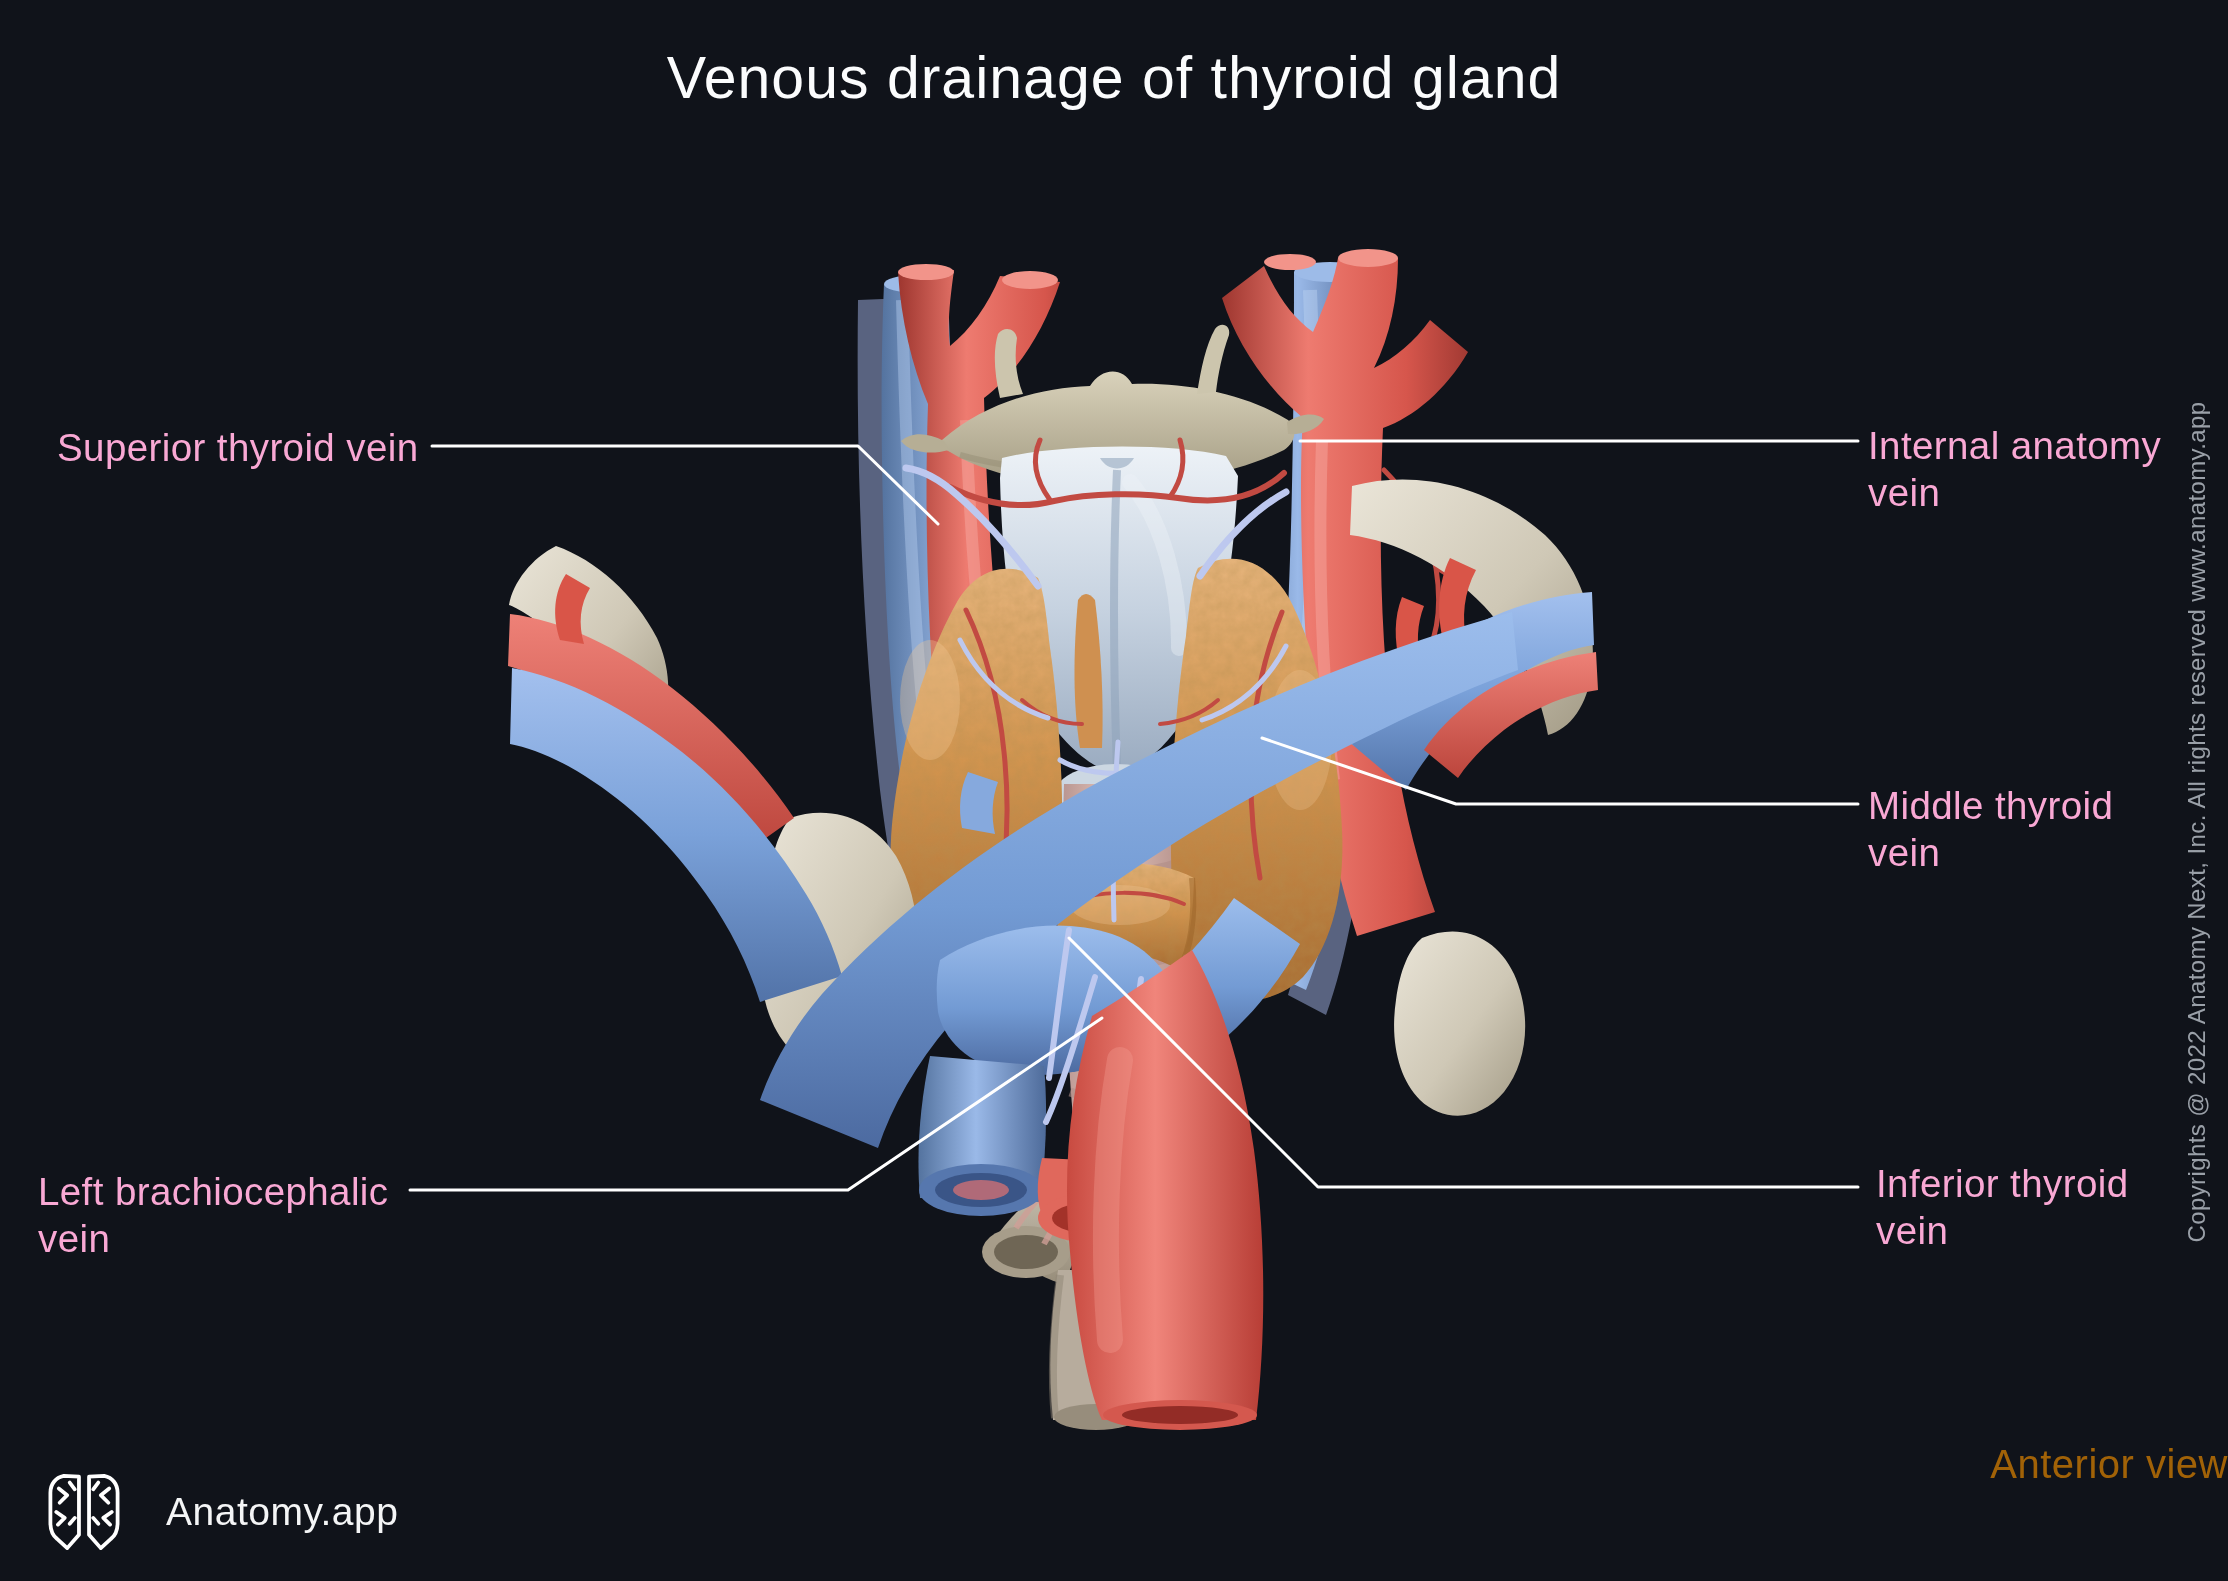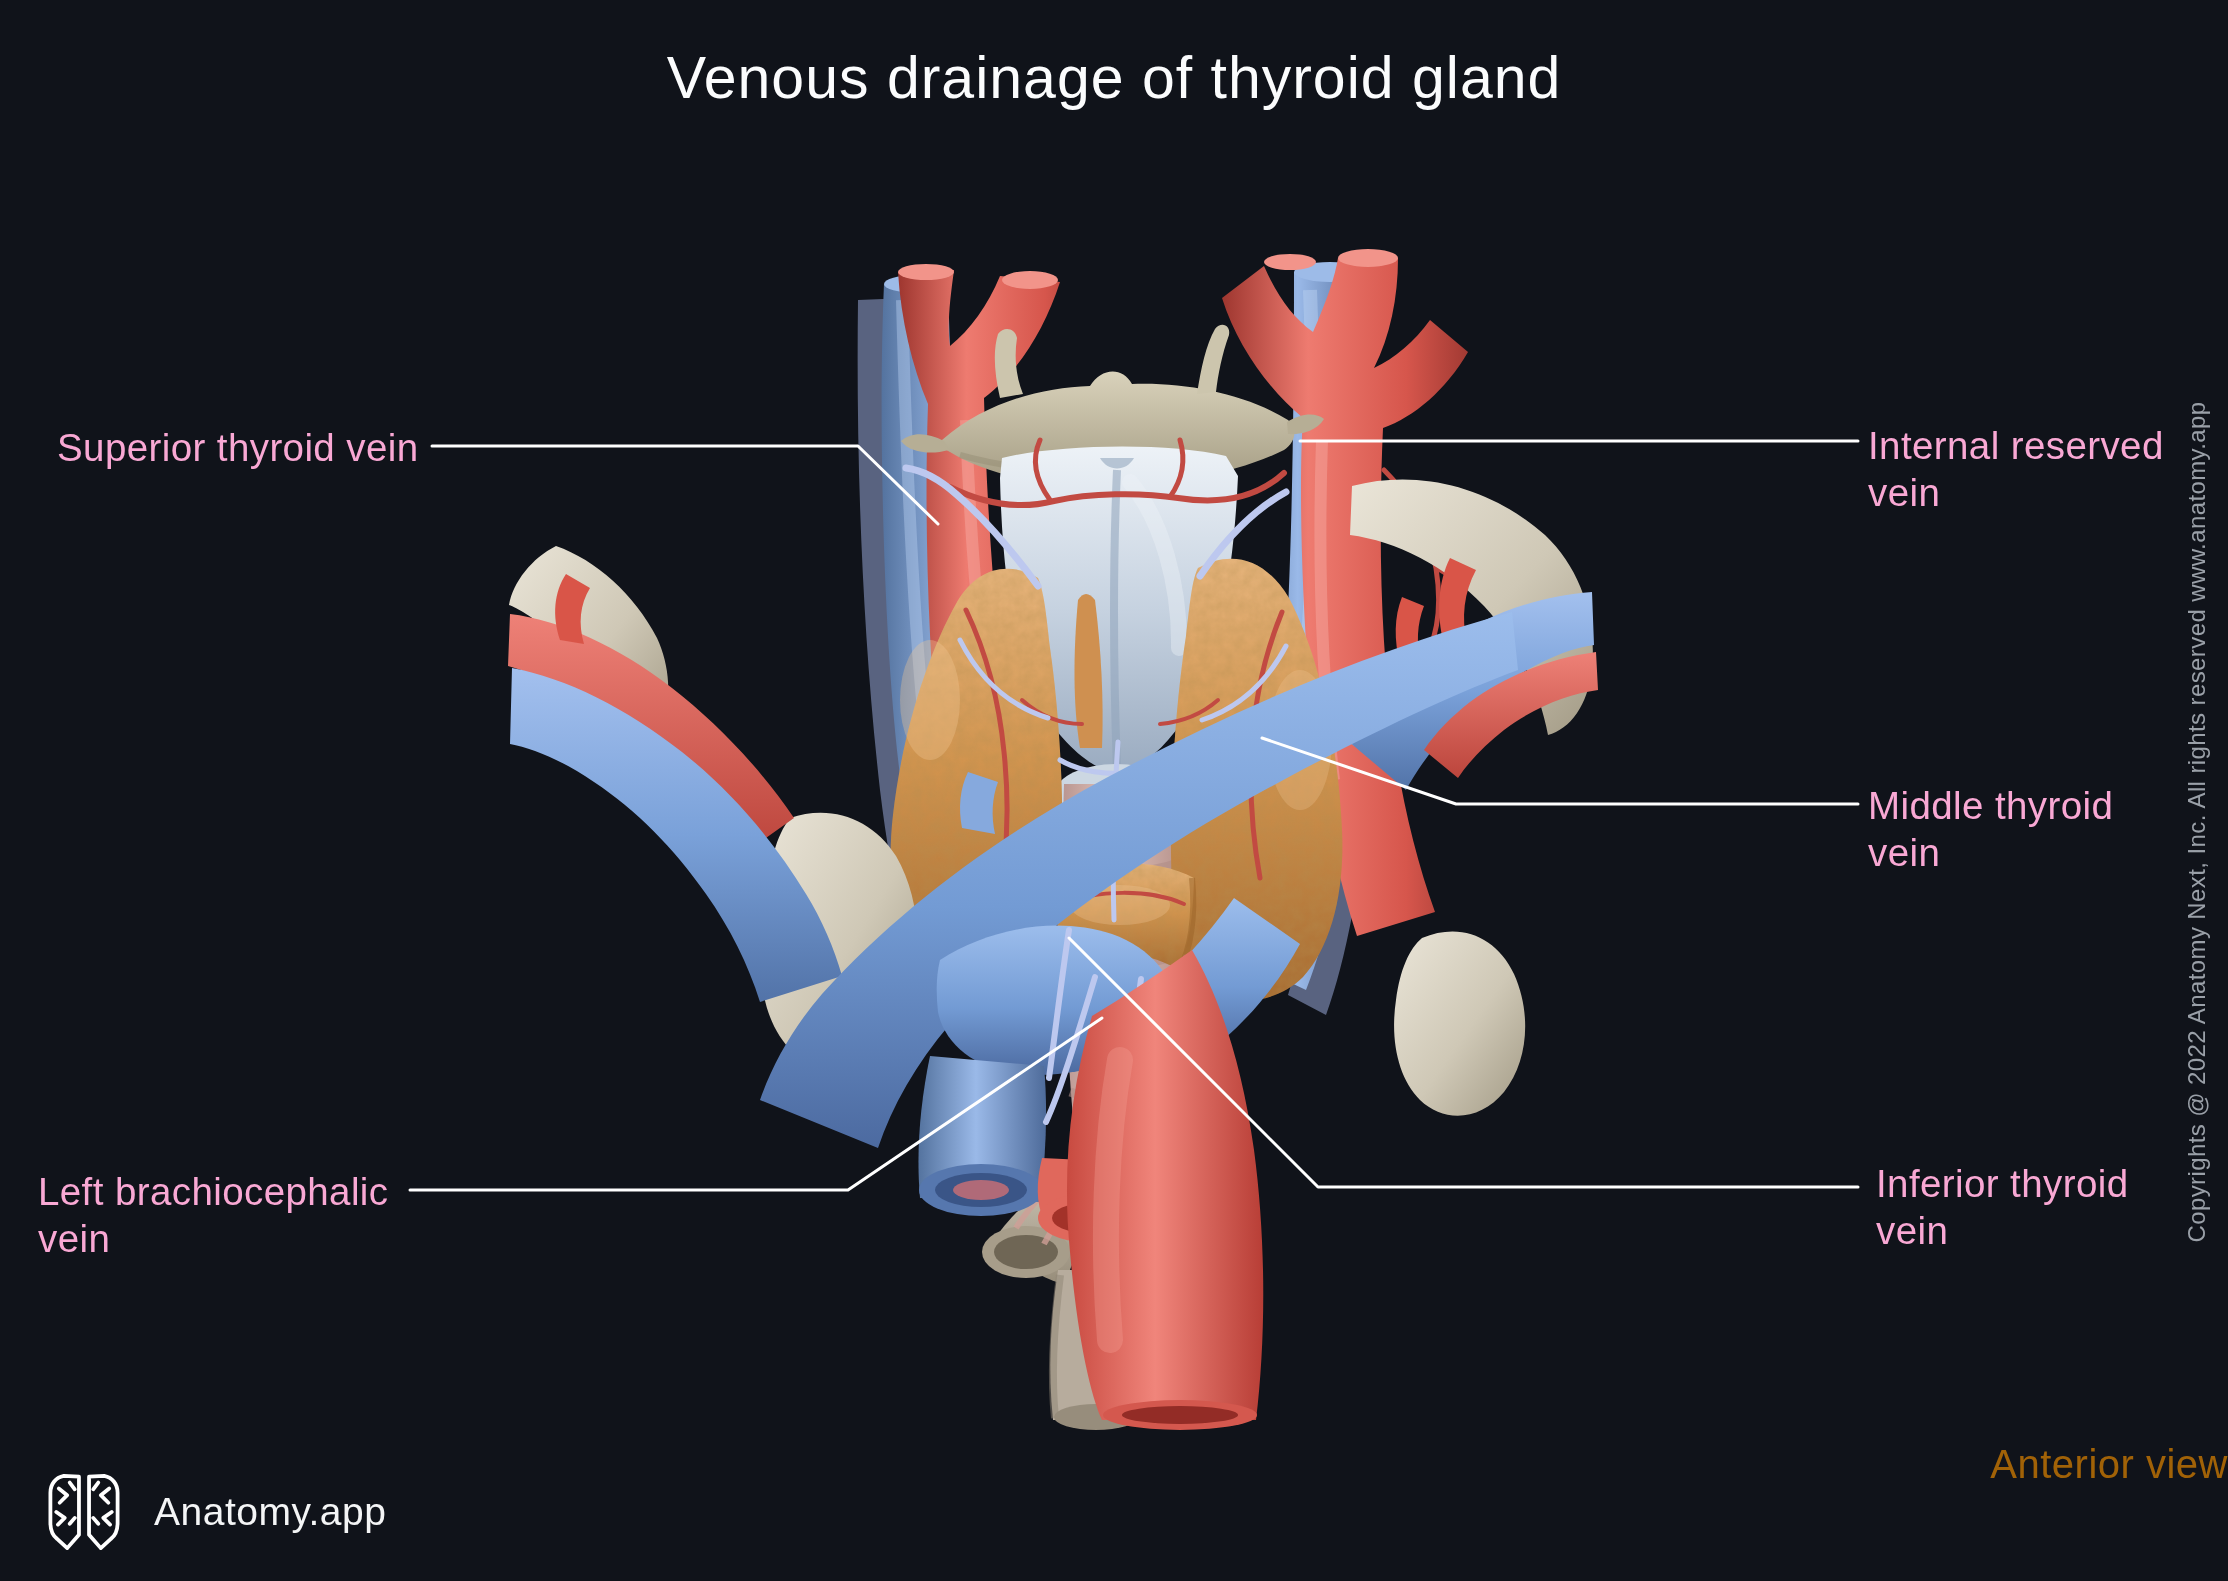--- a/index.html
+++ b/index.html
@@ -6,21 +6,21 @@
   .canvas{position:relative;width:2228px;height:1581px;background:#10131a;overflow:hidden;
           font-family:"Liberation Sans","DejaVu Sans",sans-serif;}
   .title{position:absolute;left:0;right:0;top:44px;margin:0;text-align:center;
          font-size:59px;font-weight:400;color:#fbfcfd;letter-spacing:1px;}
   .art{position:absolute;left:0;top:0;width:2228px;height:1581px;}
   .label{position:absolute;color:#f9a8d4;font-size:38.5px;line-height:47px;letter-spacing:.4px;}
   .label span{display:block;}
   .leaders polyline{fill:none;stroke:#ffffff;stroke-width:3;stroke-linejoin:round;stroke-linecap:round;}
   .view-label{position:absolute;left:0;right:0;top:1442px;text-align:right;
               font-size:40px;color:#a16207;letter-spacing:.5px;}
-  .brand{position:absolute;left:42px;top:1468px;display:flex;align-items:center;gap:28px;}
+  .brand{position:absolute;left:42px;top:1468px;display:flex;align-items:center;gap:40px;}
   .brand-logo{width:84px;height:88px;}
   .brand-name{font-size:39px;color:#f4f5f6;letter-spacing:.5px;}
   .copyright{position:absolute;left:1749px;top:806px;width:900px;height:32px;
              transform:rotate(-90deg);text-align:center;font-size:24px;color:#9aa0a8;
              letter-spacing:.4px;white-space:nowrap;}
 </style>
 </head>
 <body>
 
 <div class="canvas">
@@ -262,21 +262,21 @@
       <polyline points="1262,738 1456,804 1858,804"></polyline>
       <polyline points="1069,938 1318,1187 1858,1187"></polyline>
       <polyline points="1102,1018 848,1190 410,1190"></polyline>
     </g>
   </svg>
 
   <div class="label" style="left:57px;top:424px;">
     <span>Superior thyroid vein</span>
   </div>
   <div class="label" style="left:1868px;top:422px;">
-    <span>Internal reserved</span>
+    <span>Internal anatomy</span>
     <span>vein</span>
   </div>
   <div class="label" style="left:1868px;top:782px;">
     <span>Middle thyroid</span>
     <span>vein</span>
   </div>
   <div class="label" style="left:1876px;top:1160px;">
     <span>Inferior thyroid</span>
     <span>vein</span>
   </div>

